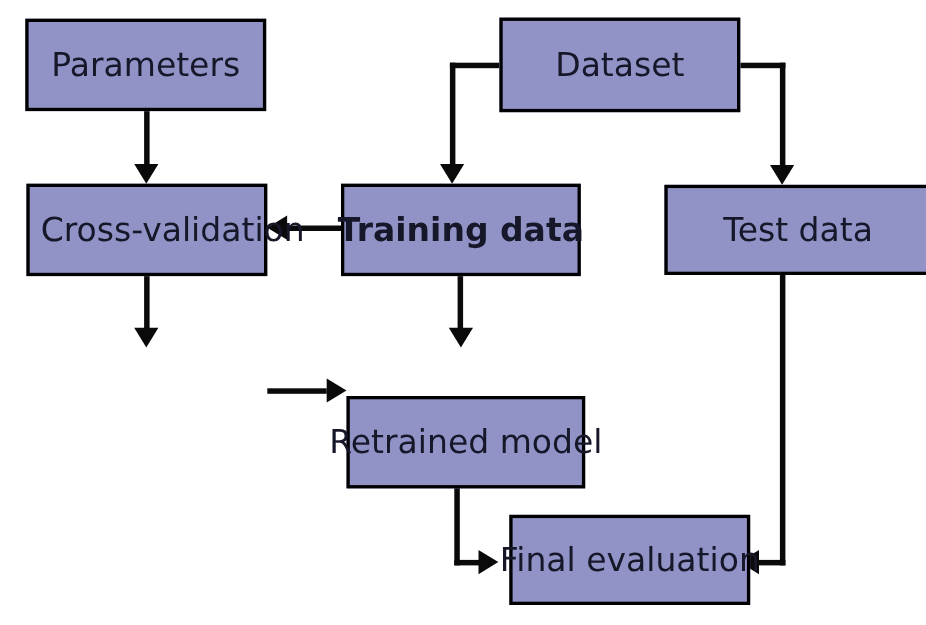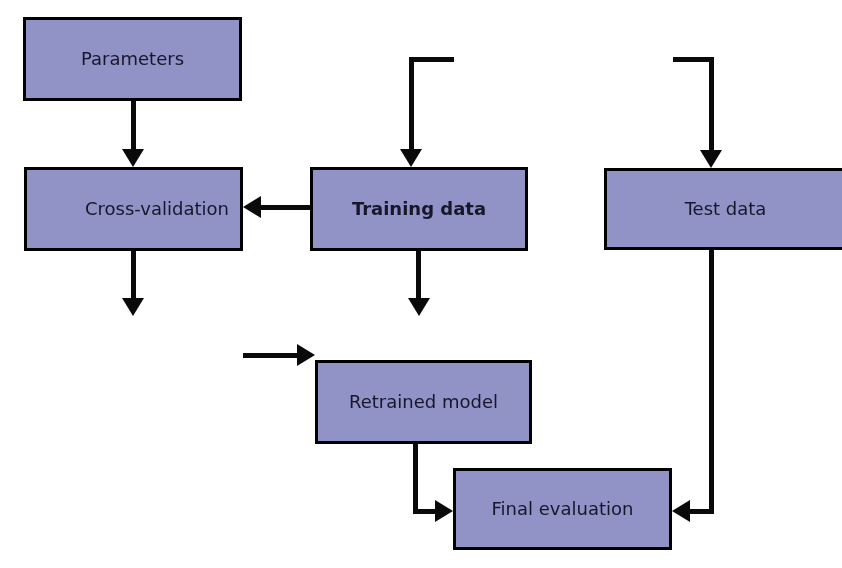--- a/index.html
+++ b/index.html
@@ -21,21 +21,21 @@
     overflow: hidden;
   }
 
   .node {
     position: absolute;
     background: var(--node-fill);
     border: 3px solid var(--node-border);
     display: flex;
     align-items: center;
     justify-content: center;
-    font-size: 18px;
+    font-size: 30px;
     line-height: 1.1;
     color: var(--text);
     white-space: nowrap;
   }
 
   .line {
     position: absolute;
     background: var(--arrow);
   }
 
@@ -45,21 +45,21 @@
   .ah-right { border-top: 11px solid transparent; border-bottom: 11px solid transparent; border-left: 18px solid var(--arrow); }
 
   
   #n-parameters       { left: 23px;  top: 17px;  width: 219px; height: 84px; }
   #n-dataset          { left: 454px; top: 16px;  width: 219px; height: 86px; }
   #n-cross-validation { left: 24px;  top: 167px; width: 219px; height: 84px; padding-left: 47px; }
   #n-training-data    { left: 310px; top: 167px; width: 218px; height: 84px; font-weight: bold; }
   #n-test-data        { left: 604px; top: 168px; width: 243px; height: 82px; }
   #n-best-parameters  { left: 23px;  top: 316px; width: 220px; height: 85px; }
   #n-retrained-model  { left: 315px; top: 316px; width: 217px; height: 84px; margin-top: 44px; }
-  #n-final-evaluation { left: 453px; top: 468px; width: 219px; height: 82px; }
+  #n-final-evaluation { left: 463px; top: 468px; width: 219px; height: 82px; }
 </style>
 </head>
 <body>
 
 <div class="canvas">
 
   <div class="line" style="left:131px; top:101px; width:5px; height:50px;"></div>
   <div class="ah ah-down" style="left:122px; top:149px;"></div>
 
   <div class="line" style="left:409px; top:57px; width:45px; height:5px;"></div>
@@ -86,20 +86,23 @@
   <div class="line" style="left:413px; top:509px; width:24px; height:5px;"></div>
   <div class="ah ah-right" style="left:435px; top:500px;"></div>
 
   <div class="line" style="left:709px; top:250px; width:5px; height:264px;"></div>
   <div class="line" style="left:690px; top:509px; width:24px; height:5px;"></div>
   <div class="ah ah-left" style="left:672px; top:500px;"></div>
 
   <div class="node" id="n-parameters">
     <span>Parameters</span>
   </div>
+  <div class="node" id="n-dataset">
+    <span>Dataset</span>
+  </div>
   <div class="node" id="n-cross-validation">
     <span>Cross-validation</span>
   </div>
   <div class="node" id="n-training-data">
     <span>Training data</span>
   </div>
   <div class="node" id="n-test-data">
     <span>Test data</span>
   </div>
   <div class="node" id="n-retrained-model">

